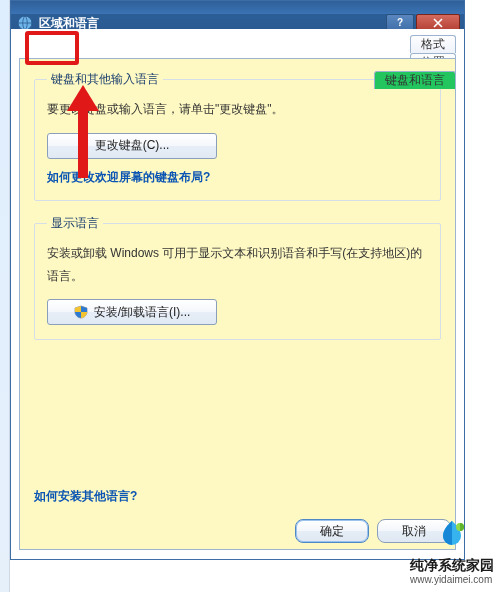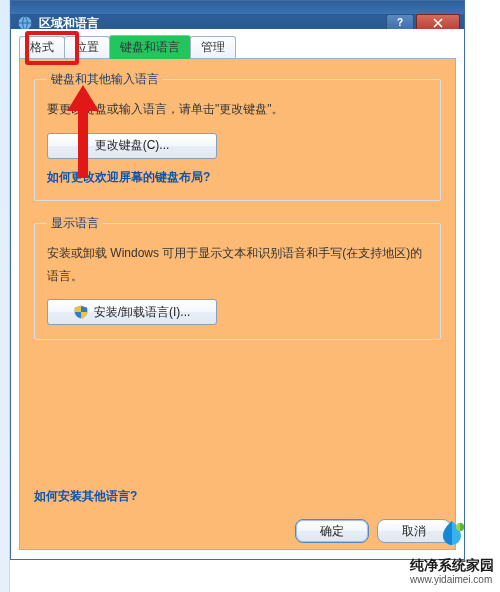--- a/index.html
+++ b/index.html
@@ -68,23 +68,24 @@
   .client {
     position: absolute;
     top: 28px; left: 0; right: 0; bottom: 0;
     background: #ffffff;
     padding: 6px 8px 8px 8px;
   }
 
   
   .tabs {
     display: flex;
-    align-items: center;
+    align-items: flex-end;
     position: relative;
     height: 24px;
+    flex-direction: column;
   }
   .tab {
     height: 22px;
     padding: 0 10px;
     border: 1px solid #9cb4cf;
     border-bottom: none;
     background: linear-gradient(to bottom,#fdfdfe,#eef3fa);
     font-size: 12px;
     color: #333;
     display: flex; align-items: center;
@@ -98,21 +99,21 @@
     background: #22c55e;
     height: 24px;
     z-index: 2;
   }
   .tab-body {
     border: 1px solid #9cb4cf;
     margin-top: -1px;
     height: 492px;
     padding: 12px 14px 10px 14px;
     position: relative;
-    background: #fdba74;
+    background: #fef9c3;
   }
 
   
   .red-box {
     position: absolute;
     left: 14px;
     top: 30px;
     width: 54px;
     height: 34px;
     border: 4px solid #e11818;

